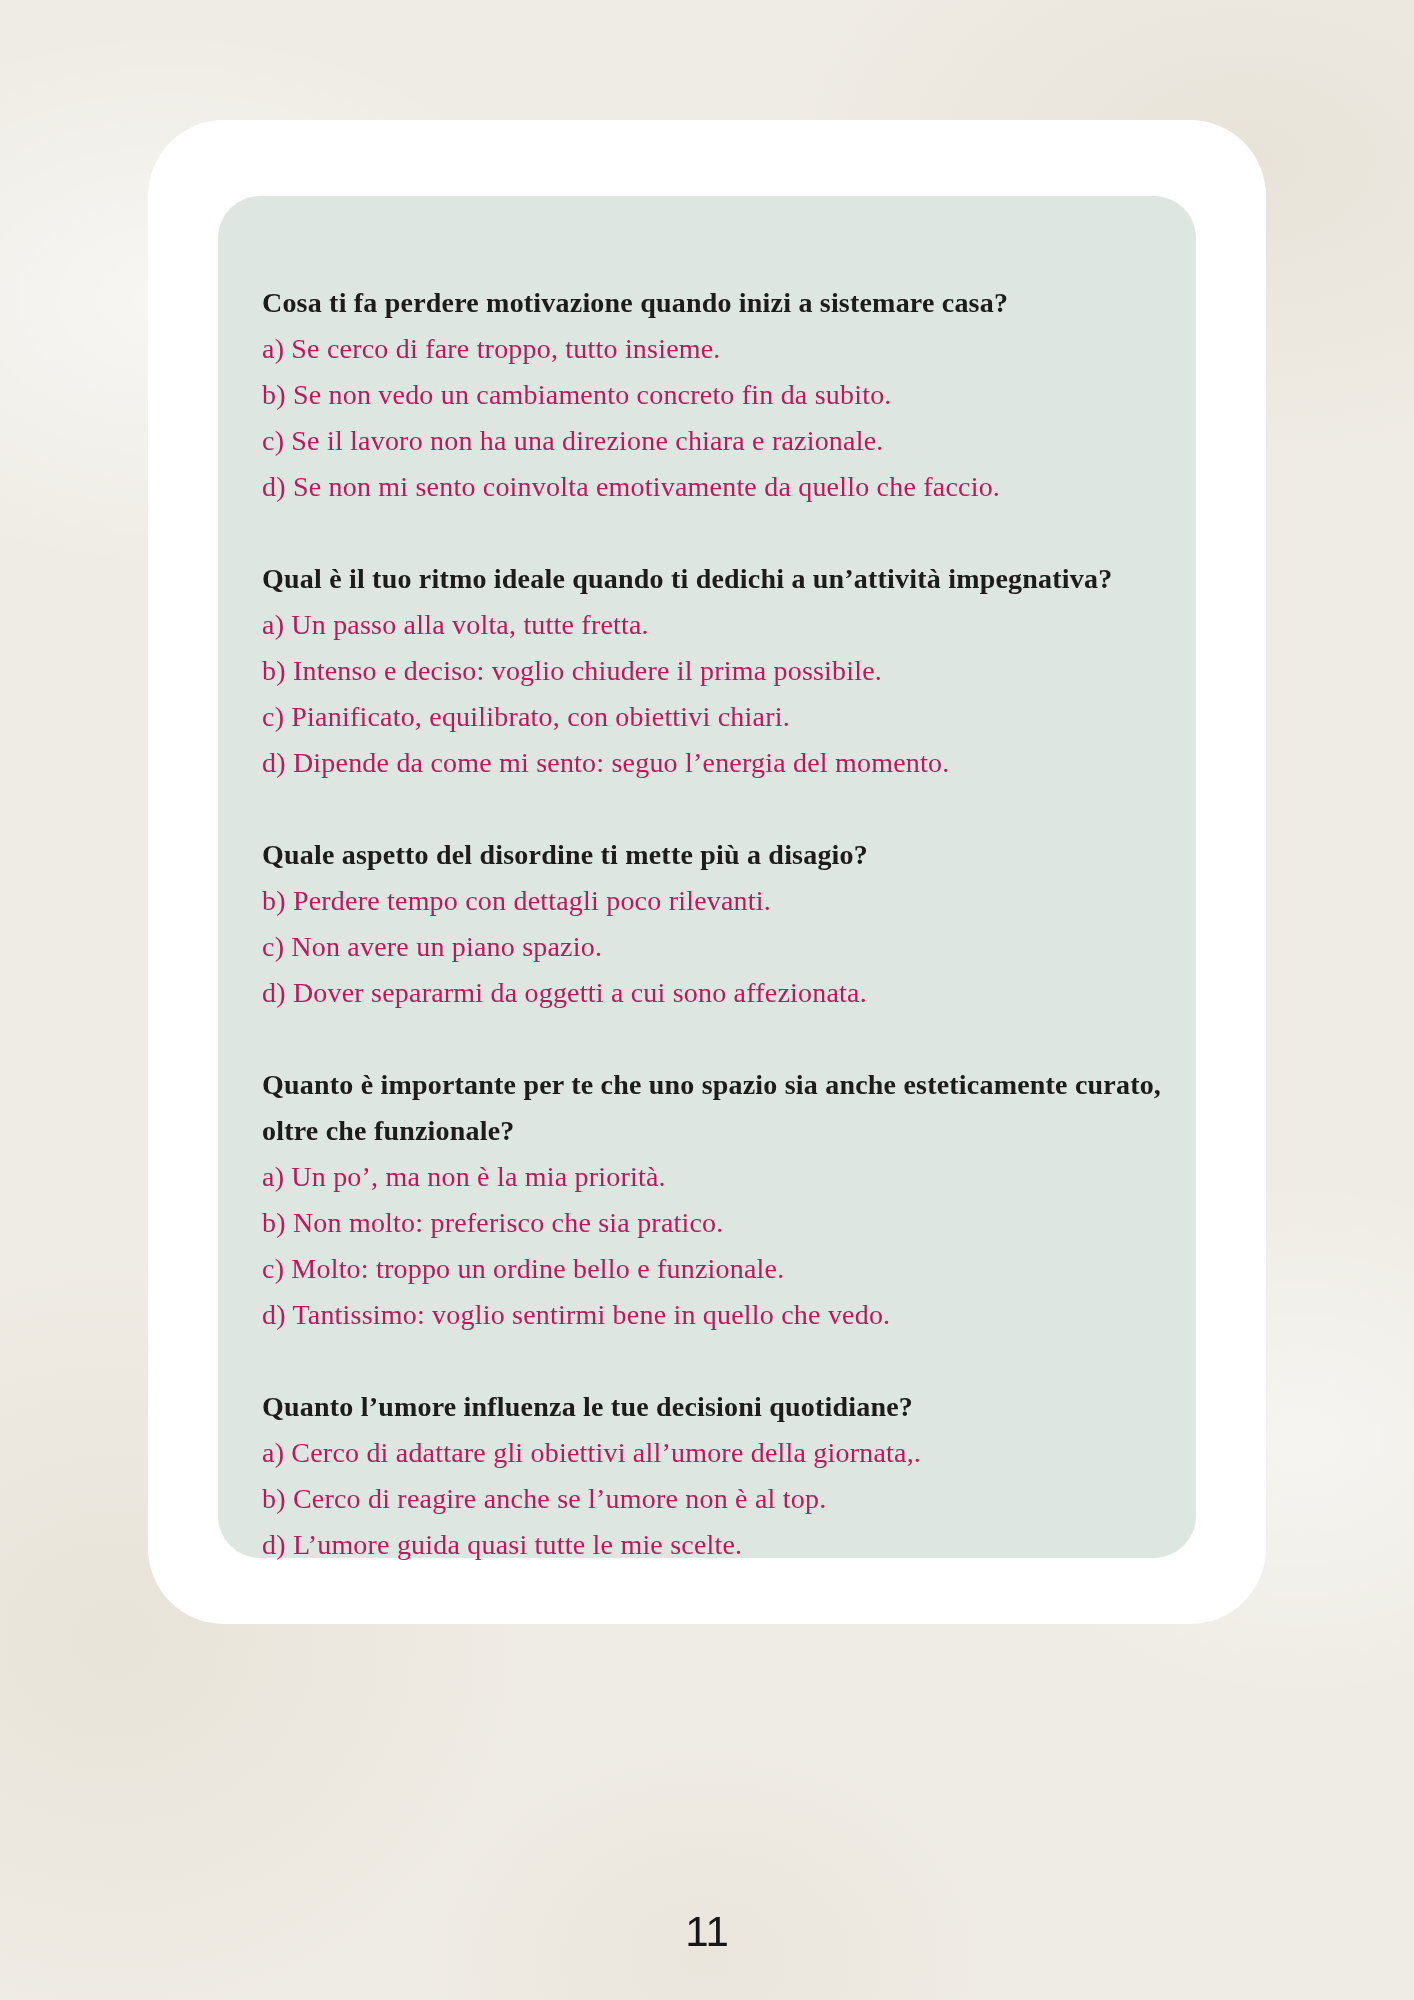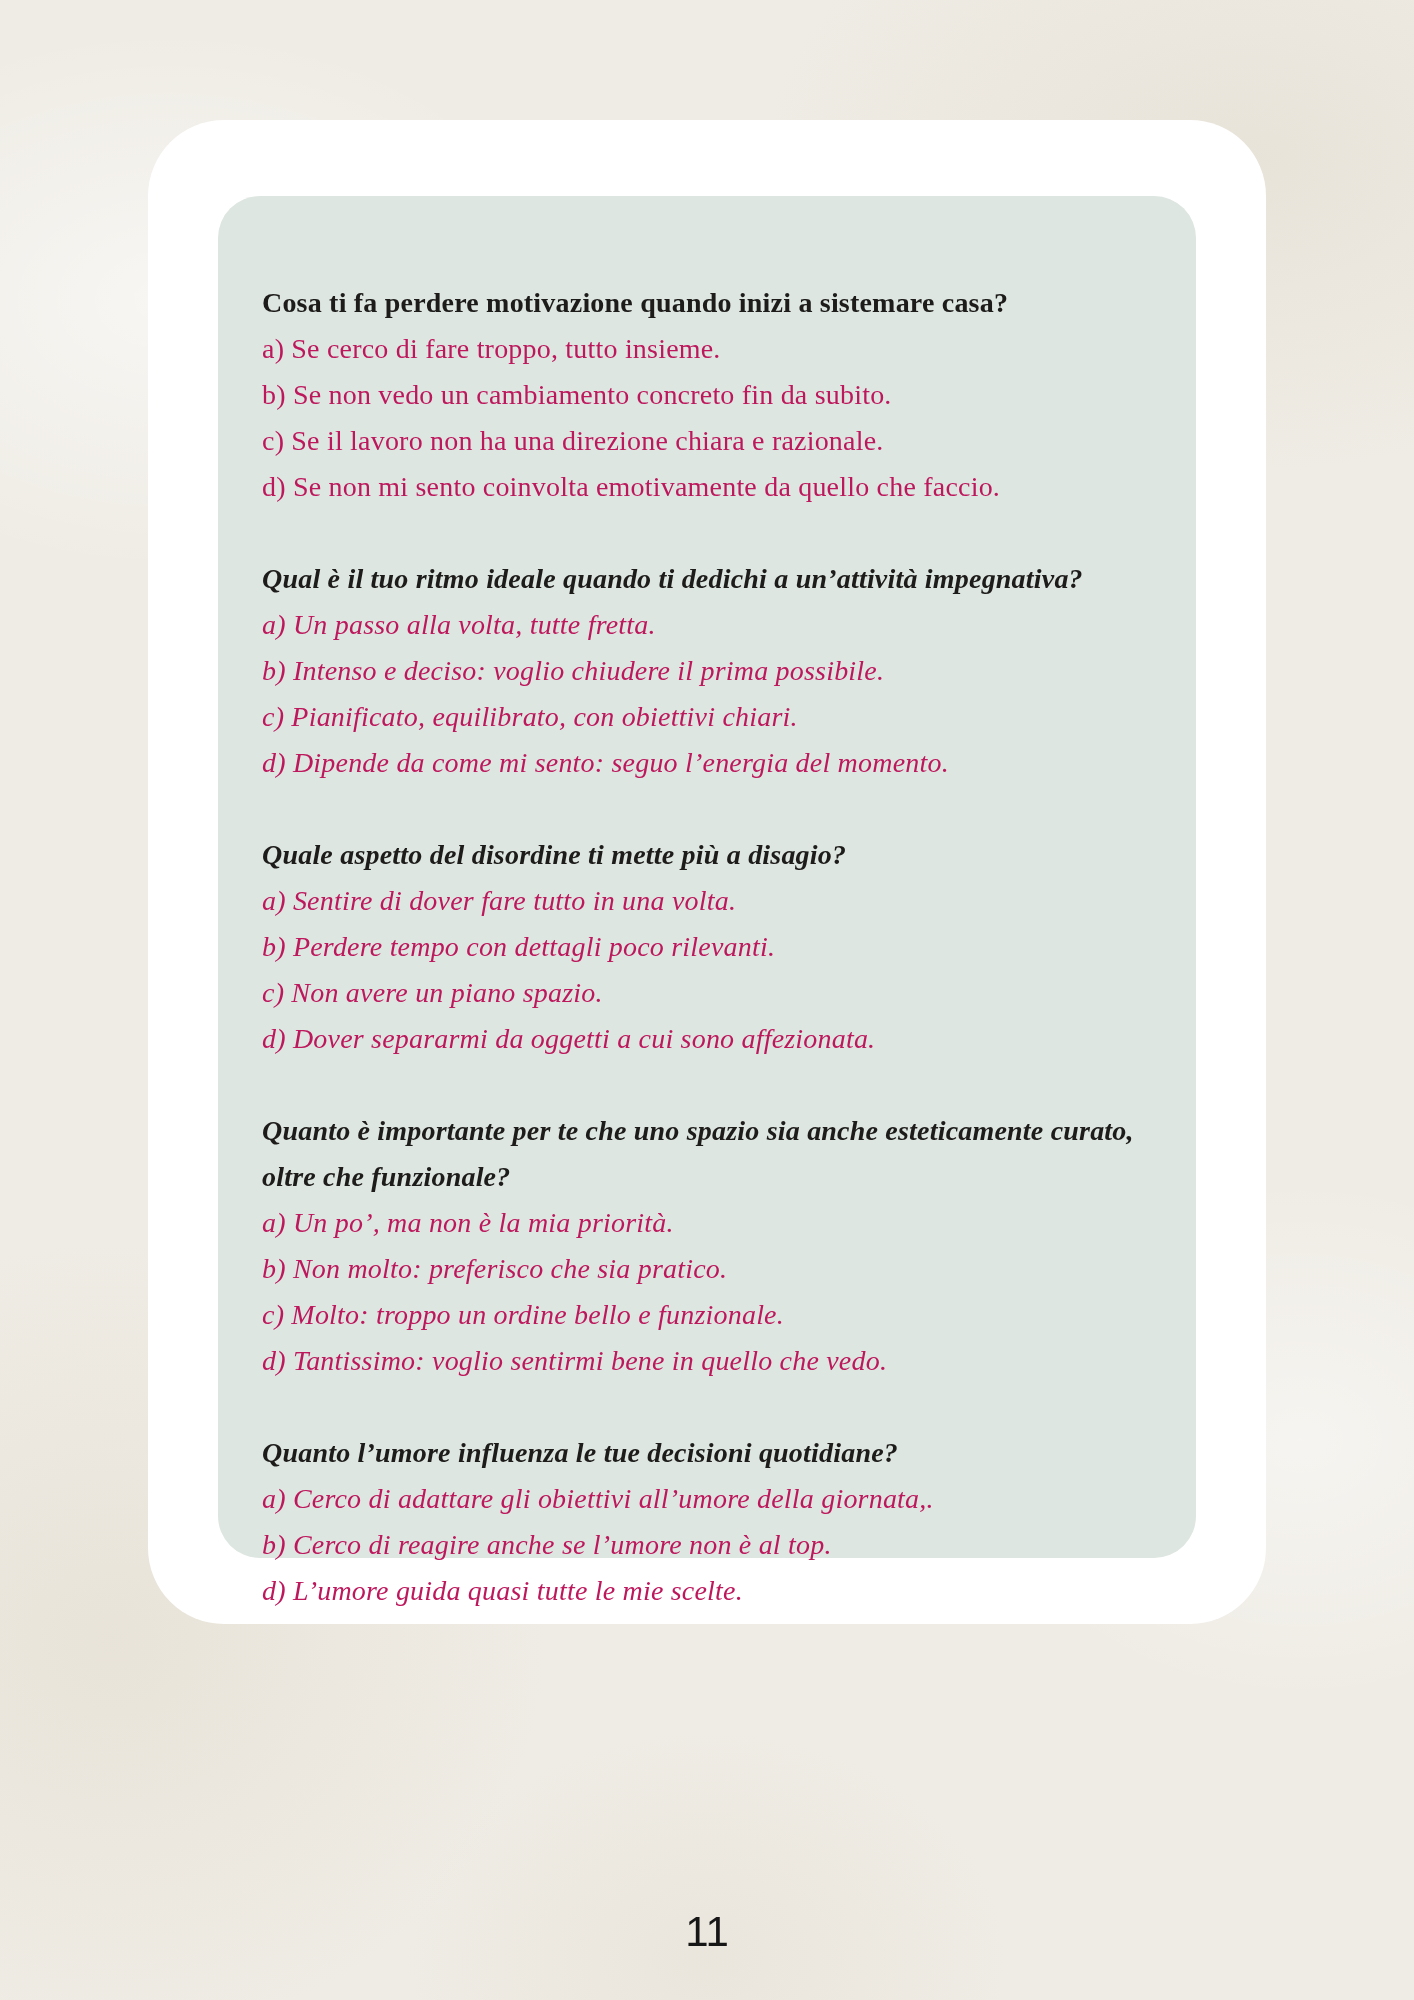--- a/index.html
+++ b/index.html
@@ -33,21 +33,21 @@
     position: absolute;
     left: 70px;
     top: 76px;
     right: 70px;
     bottom: 66px;
     background: #dde6e0;
     border-radius: 42px;
     padding: 84px 30px 0 44px;
   }
 
-  .question-block + .question-block { margin-top: 46px; font-style: italic; }
+  .question-block + .question-block { margin-top: 46px; }
 
   .q-title {
     margin: 0;
     font-size: 28px;
     line-height: 46px;
     font-weight: 700;
     color: #1d1c1a;
     letter-spacing: 0.2px;
   }
 
@@ -88,21 +88,20 @@
     <div class="question-block">
       <p class="q-title">Qual è il tuo ritmo ideale quando ti dedichi a un’attività impegnativa?</p>
       <p class="q-option">a) Un passo alla volta, tutte fretta.</p>
       <p class="q-option">b) Intenso e deciso: voglio chiudere il prima possibile.</p>
       <p class="q-option">c) Pianificato, equilibrato, con obiettivi chiari.</p>
       <p class="q-option">d) Dipende da come mi sento: seguo l’energia del momento.</p>
     </div>
 
     <div class="question-block">
       <p class="q-title">Quale aspetto del disordine ti mette più a disagio?</p>
-      <p class="q-option">a) Sentire di dover fare tutto in una volta.</p>
       <p class="q-option">b) Perdere tempo con dettagli poco rilevanti.</p>
       <p class="q-option">c) Non avere un piano spazio.</p>
       <p class="q-option">d) Dover separarmi da oggetti a cui sono affezionata.</p>
     </div>
 
     <div class="question-block">
       <p class="q-title">Quanto è importante per te che uno spazio sia anche esteticamente curato, oltre che funzionale?</p>
       <p class="q-option">a) Un po’, ma non è la mia priorità.</p>
       <p class="q-option">b) Non molto: preferisco che sia pratico.</p>
       <p class="q-option">c) Molto: troppo un ordine bello e funzionale.</p>

